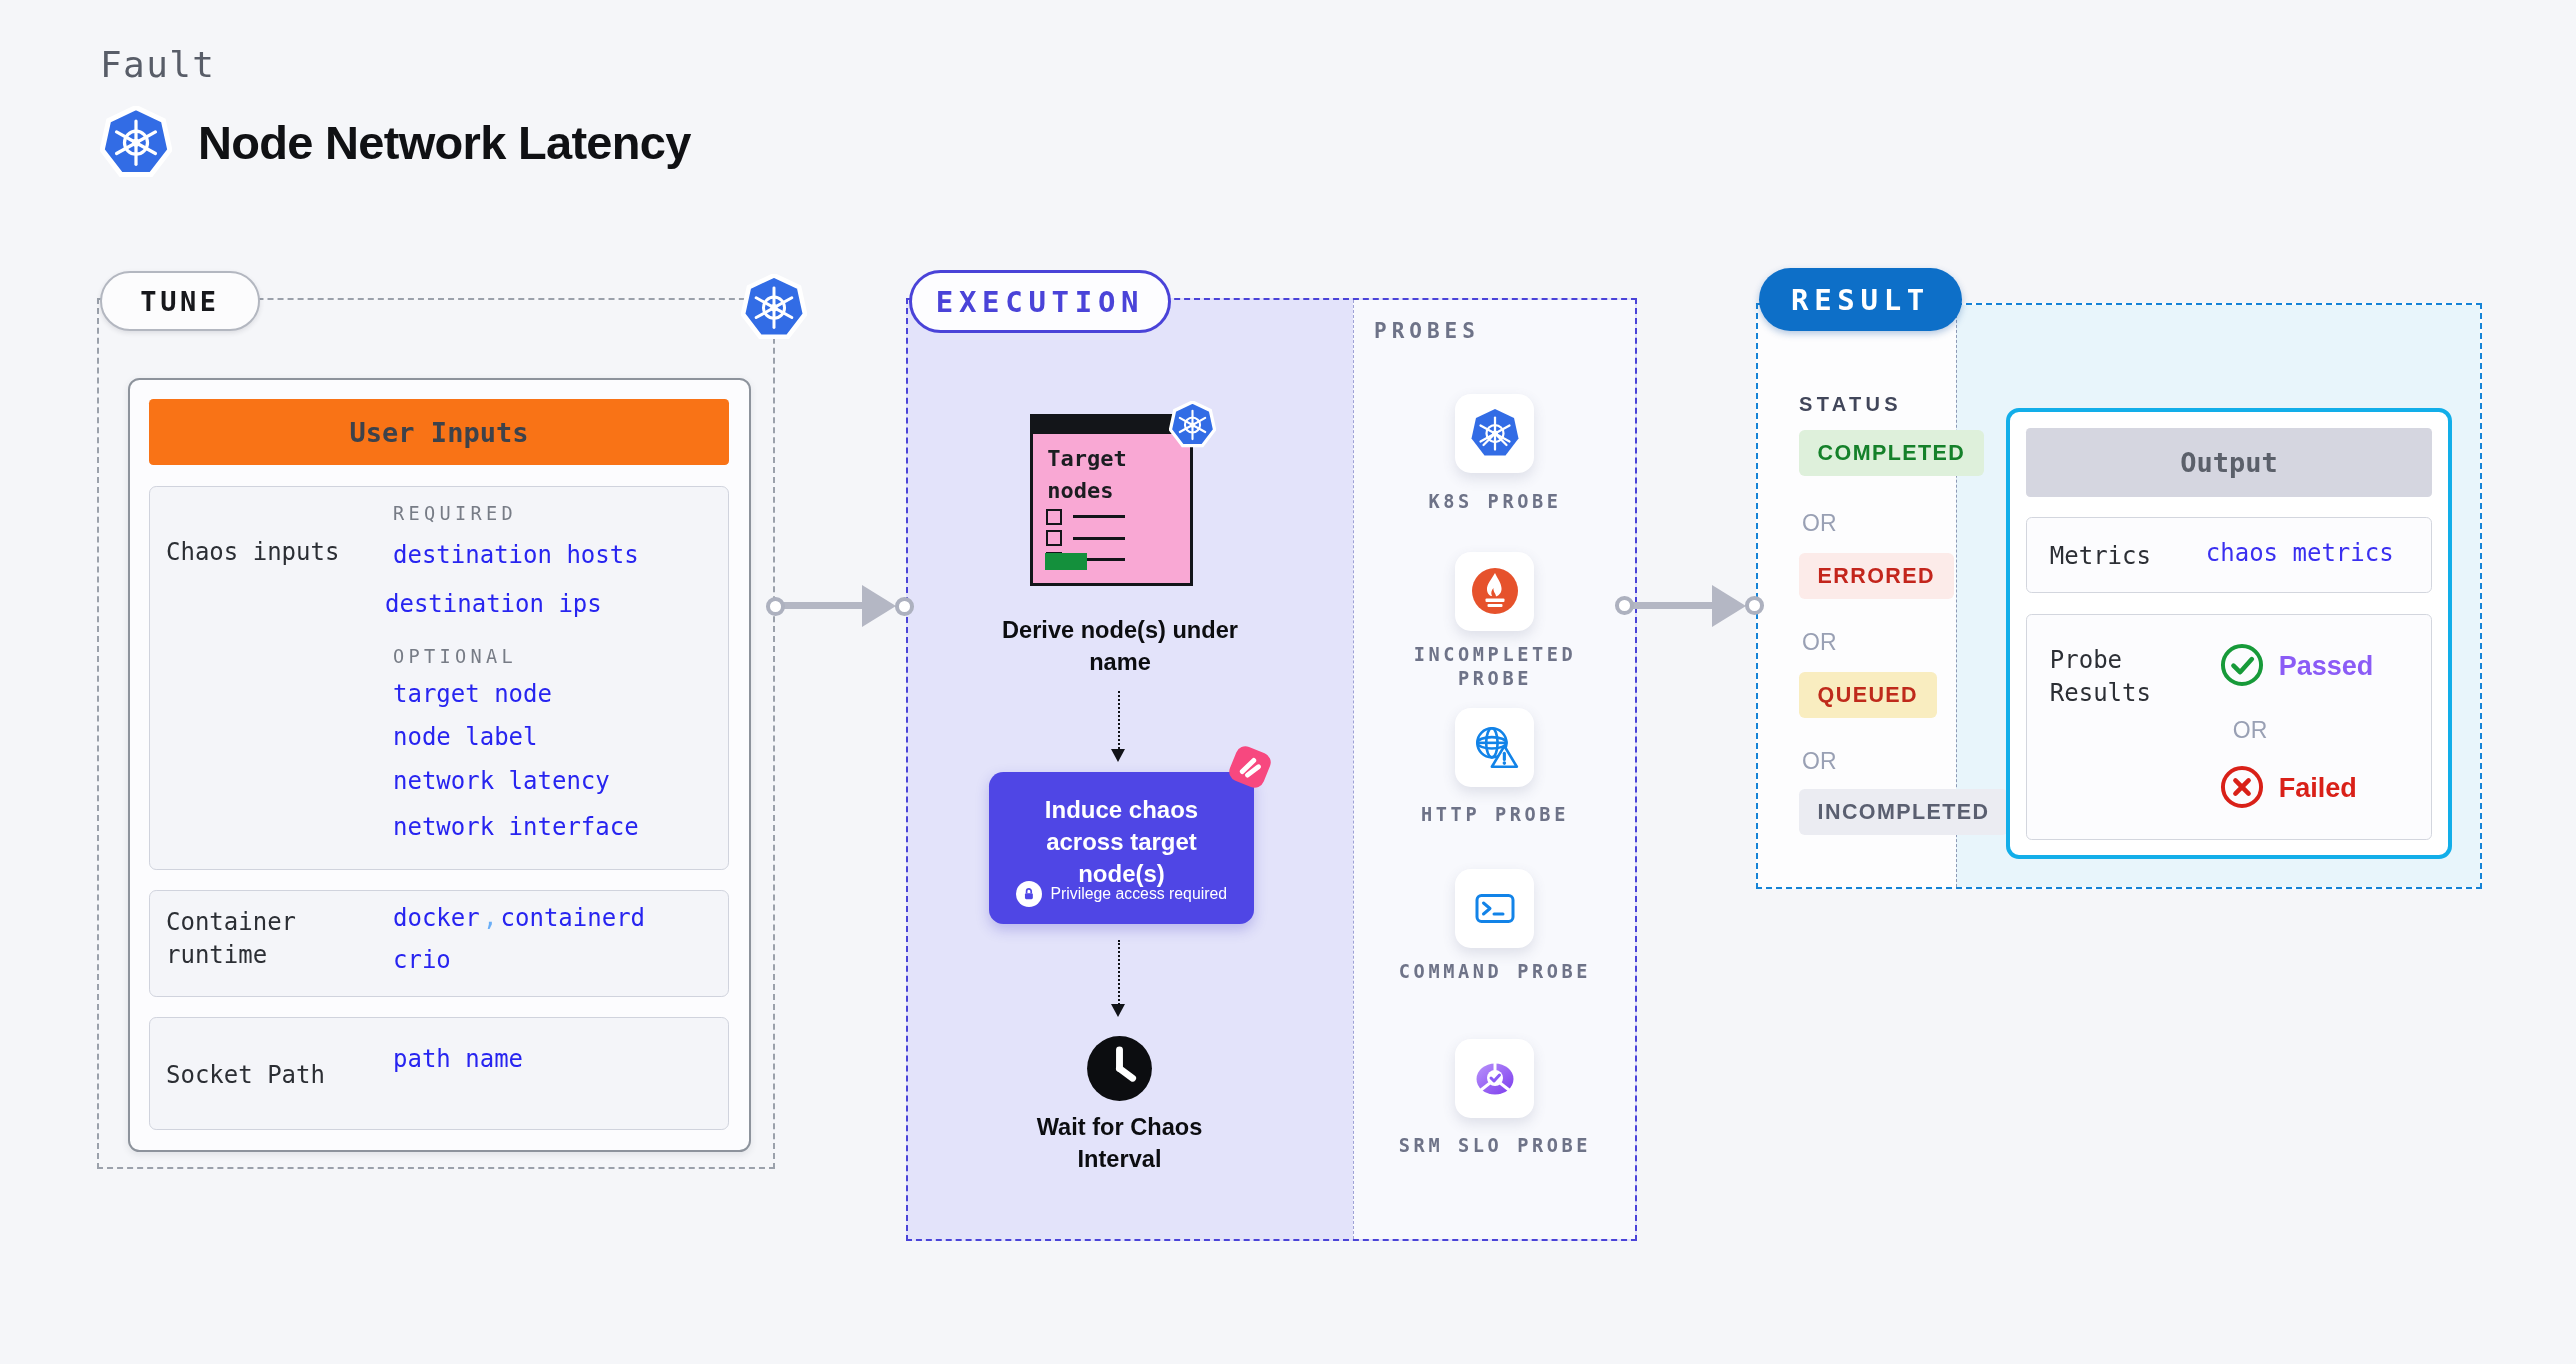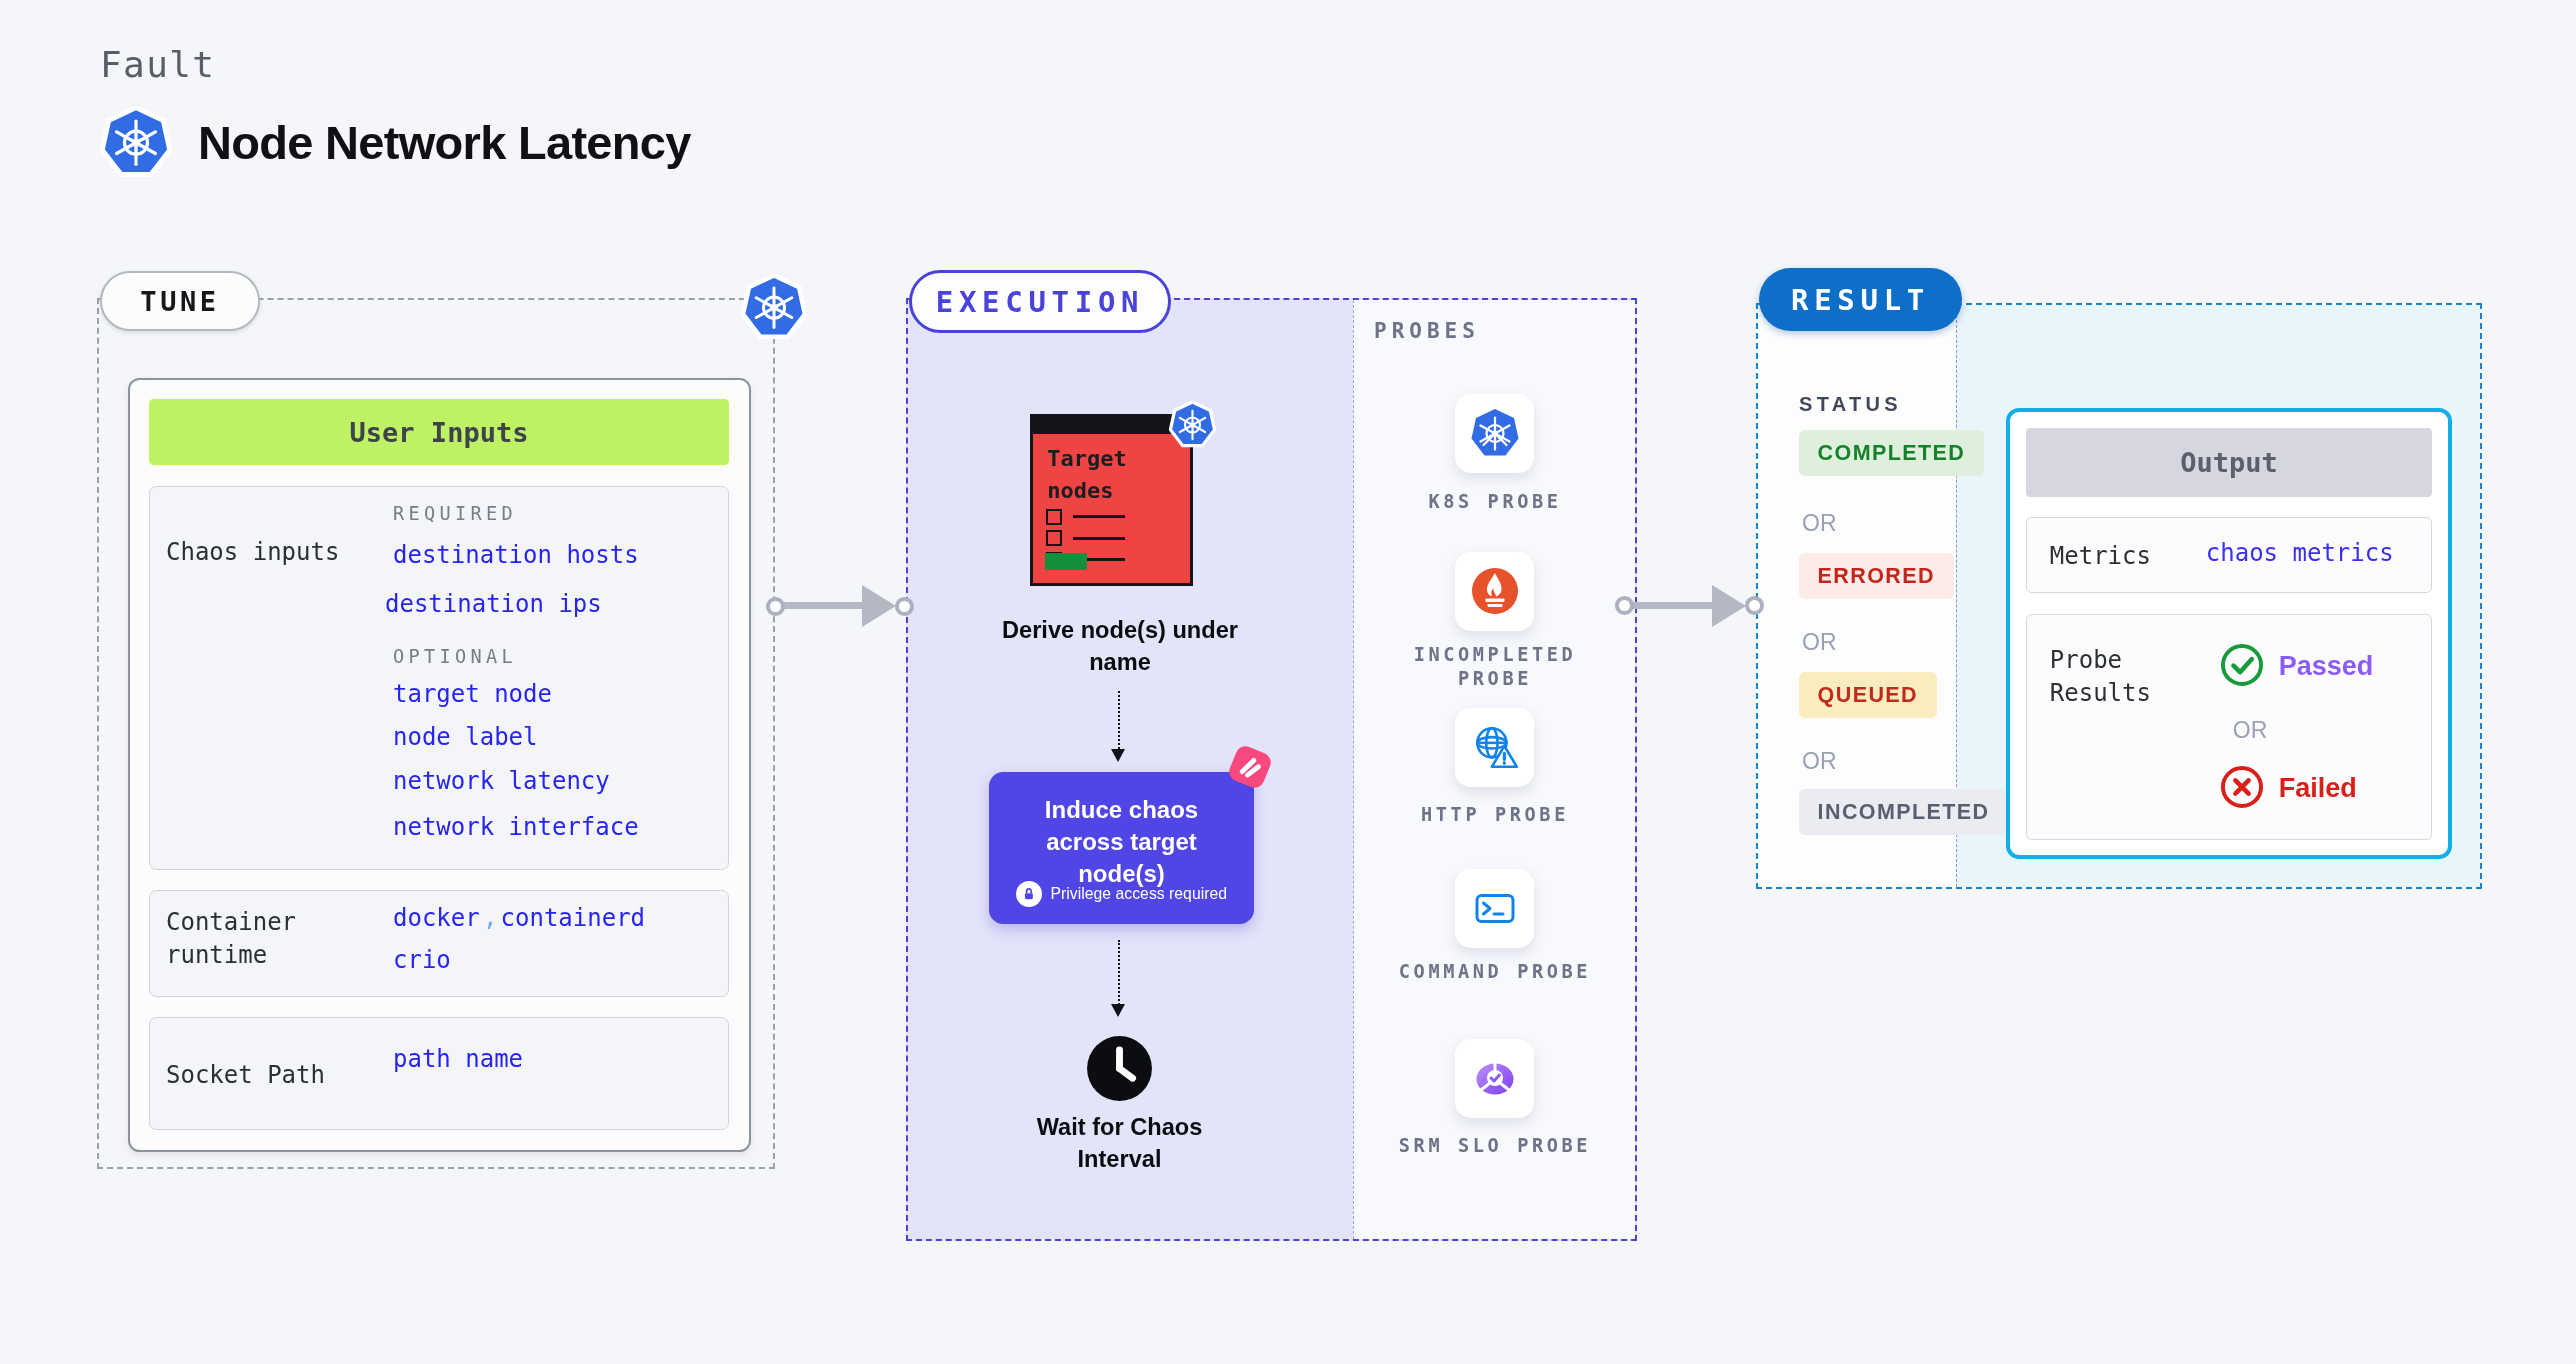--- a/index.html
+++ b/index.html
@@ -22,21 +22,21 @@
   .exec-badge{left:909px;top:270px;width:256px;height:57px;background:#fdfdff;border:3.6px solid #4a43d8;
     color:#4a43d8;font-size:29px;font-weight:bold;letter-spacing:5.7px;}
   .result-badge{left:1759px;top:268px;width:203px;height:63px;background:#0d6fc8;border:none;
     color:#ffffff;font-size:29px;font-weight:bold;letter-spacing:5.7px;box-shadow:0 2.9px 7.2px rgba(13,80,160,.3);}
 
   
   .tune-box{left:97px;top:298px;width:678px;height:871px;border:2.1px dashed #9ba1ab;box-sizing:border-box;}
   .tune-k8s{left:741px;top:274px;width:66px;height:66px;z-index:31;}
   .ui-card{left:128px;top:378px;width:623px;height:774px;background:#fcfcfe;border:2.1px solid #8d939c;
     border-radius:11.5px;box-sizing:border-box;box-shadow:0 2.9px 7.2px rgba(50,55,70,.10);}
-  .ui-header{left:149px;top:399px;width:580px;height:66px;background:#bef264;border-radius:4.3px;
+  .ui-header{left:149px;top:399px;width:580px;height:66px;background:#f97316;border-radius:4.3px;
     display:flex;align-items:center;justify-content:center;font-size:27px;font-weight:bold;color:#3d424b;}
   .ui-row{background:#f4f5f9;border:1.4px solid #d0d3dd;border-radius:7.2px;box-sizing:border-box;}
   .row-chaos{left:149px;top:486px;width:580px;height:384px;}
   .row-runtime{left:149px;top:890px;width:580px;height:107px;}
   .row-socket{left:149px;top:1017px;width:580px;height:113px;}
   .row-label{font-size:24px;color:#2b2e34;line-height:33px;}
   .group-heading{font-size:18.6px;color:#777c86;letter-spacing:4.3px;}
   .chip-link{font-size:24px;color:#2724f0;line-height:1;}
   .chip-comma{font-size:24px;color:#6aaef7;}
 
@@ -46,21 +46,21 @@
     border-left:34px solid #b4b7c4;}
   .h-dot{width:18.6px;height:18.6px;border-radius:50%;background:#fff;border:4.3px solid #adb1bf;box-sizing:border-box;z-index:25;}
   .v-dotted{width:0;border-left:2.9px dotted #111318;}
   .v-dotted::after{content:"";position:absolute;left:-8.6px;bottom:-11.5px;
     border:7.2px solid transparent;border-top:13px solid #111318;}
 
   
   .exec-box{left:906px;top:298px;width:731px;height:943px;border:2.9px dashed #4a43d8;
     background:#e3e3fa;box-sizing:border-box;}
   .probes-col{position:absolute;left:445px;top:0;right:0;bottom:0;background:#f8f9fd;border-left:1.4px dashed #9fa2d6;}
-  .target-card{left:1030px;top:414px;width:163px;height:172px;background:#ef4444;border:3.6px solid #131519;
+  .target-card{left:1030px;top:414px;width:163px;height:172px;background:#f9a8d4;border:3.6px solid #131519;
     box-sizing:border-box;z-index:5;}
   .target-topbar{position:absolute;left:0;top:0;right:0;height:17px;background:#131519;}
   .target-title{position:absolute;left:14.3px;top:26px;font-size:22px;font-weight:bold;color:#1b1d21;line-height:31.5px;}
   .tchk{position:absolute;width:15.8px;height:15.8px;border:2.9px solid #131519;box-sizing:border-box;left:13px;}
   .tline{position:absolute;height:2.9px;width:52px;background:#131519;left:40px;}
   .tgreen{position:absolute;left:11.5px;bottom:13px;width:42px;height:17px;background:#14903c;}
   .card-k8s{left:1169px;top:401px;width:47px;height:47px;z-index:6;}
   .step-text{font-size:23.6px;font-weight:bold;color:#0c0d10;text-align:center;line-height:31.5px;}
   .induce-box{left:989px;top:772px;width:265px;height:152px;background:#4f46e5;border-radius:14.3px;
     box-shadow:0 5.7px 13px rgba(60,50,200,.25);z-index:5;}

